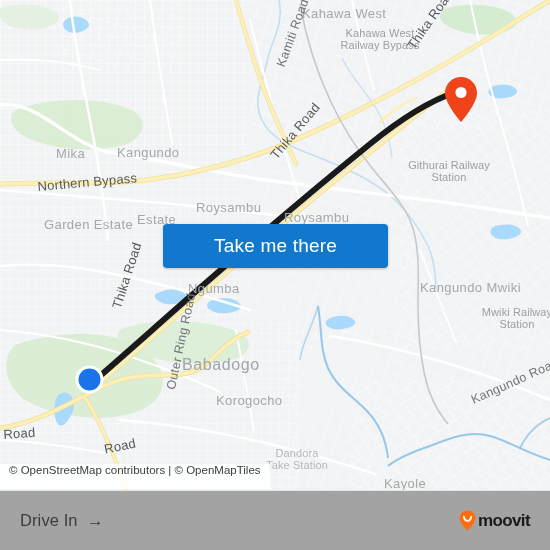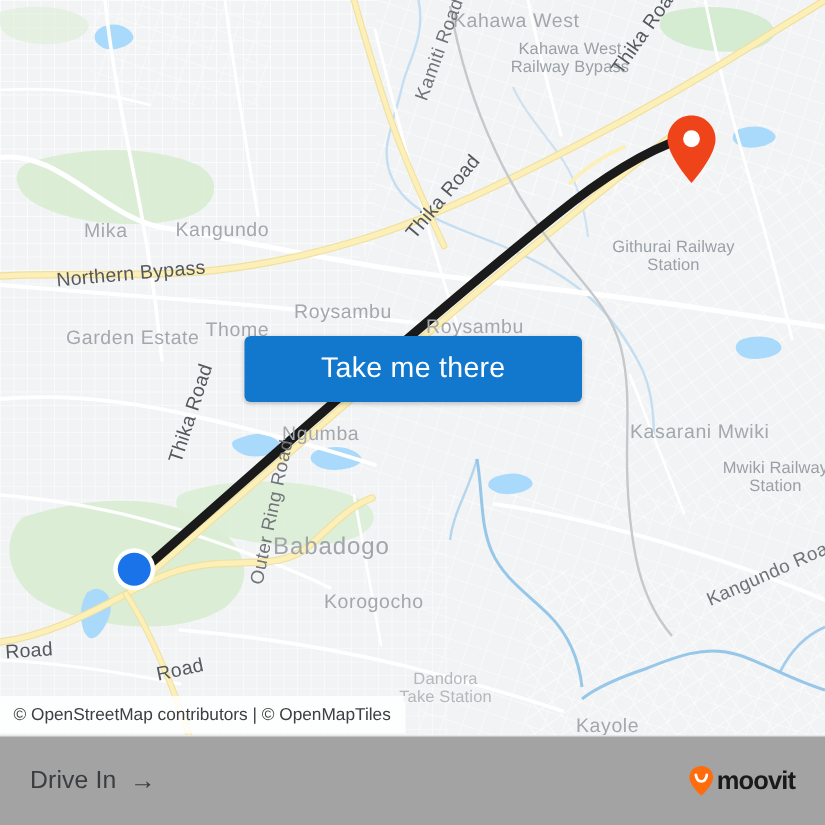--- a/index.html
+++ b/index.html
@@ -97,21 +97,21 @@
   }
 
   
   #attribution {
     position: absolute;
     left: 0;
     top: 464px;
     height: 25px;
     background: rgba(255,255,255,0.86);
     display: flex;
-    align-items: center;
+    align-items: flex-start;
     padding: 0 9px 0 9px;
     font-size: 11.5px;
     color: #3c4043;
     white-space: nowrap;
     font-family: "Liberation Sans", sans-serif;
   }
 
   
   #footer {
     position: absolute;
@@ -261,25 +261,25 @@
       <g>
         <path d="M93 382 C130 350 172 312 216 274 C264 232 318 186 370 144 C402 118 432 100 456 92" stroke="#1a1a1a" stroke-width="6" fill="none" stroke-linecap="round"></path>
       </g>
     </svg>
 
     <div>
       <div class="map-label lbl-place" style="left:302px; top:7px;">Kahawa West</div>
       <div class="map-label lbl-place" style="left:56px;  top:147px;">Mika</div>
       <div class="map-label lbl-place" style="left:117px; top:146px;">Kangundo</div>
       <div class="map-label lbl-place" style="left:44px;  top:218px;">Garden Estate</div>
-      <div class="map-label lbl-place" style="left:137px; top:213px;">Thome</div>
+      <div class="map-label lbl-place" style="left:137px; top:213px;">Estate</div>
       <div class="map-label lbl-place" style="left:196px; top:201px;">Roysambu</div>
       <div class="map-label lbl-place" style="left:284px; top:211px;">Roysambu</div>
       <div class="map-label lbl-place" style="left:188px; top:282px;">Ngumba</div>
-      <div class="map-label lbl-place" style="left:420px; top:281px;">Kasarani Mwiki</div>
+      <div class="map-label lbl-place" style="left:420px; top:281px;">Kangundo Mwiki</div>
       <div class="map-label lbl-place-lg" style="left:182px; top:356px;">Babadogo</div>
       <div class="map-label lbl-place" style="left:216px; top:394px;">Korogocho</div>
       <div class="map-label lbl-place" style="left:384px; top:477px;">Kayole</div>
     </div>
 
     <div>
       <div class="map-label lbl-station" style="left:330px; top:27px;  width:100px;">
         <span>Kahawa West</span><br>
         <span>Railway Bypass</span>
       </div>

